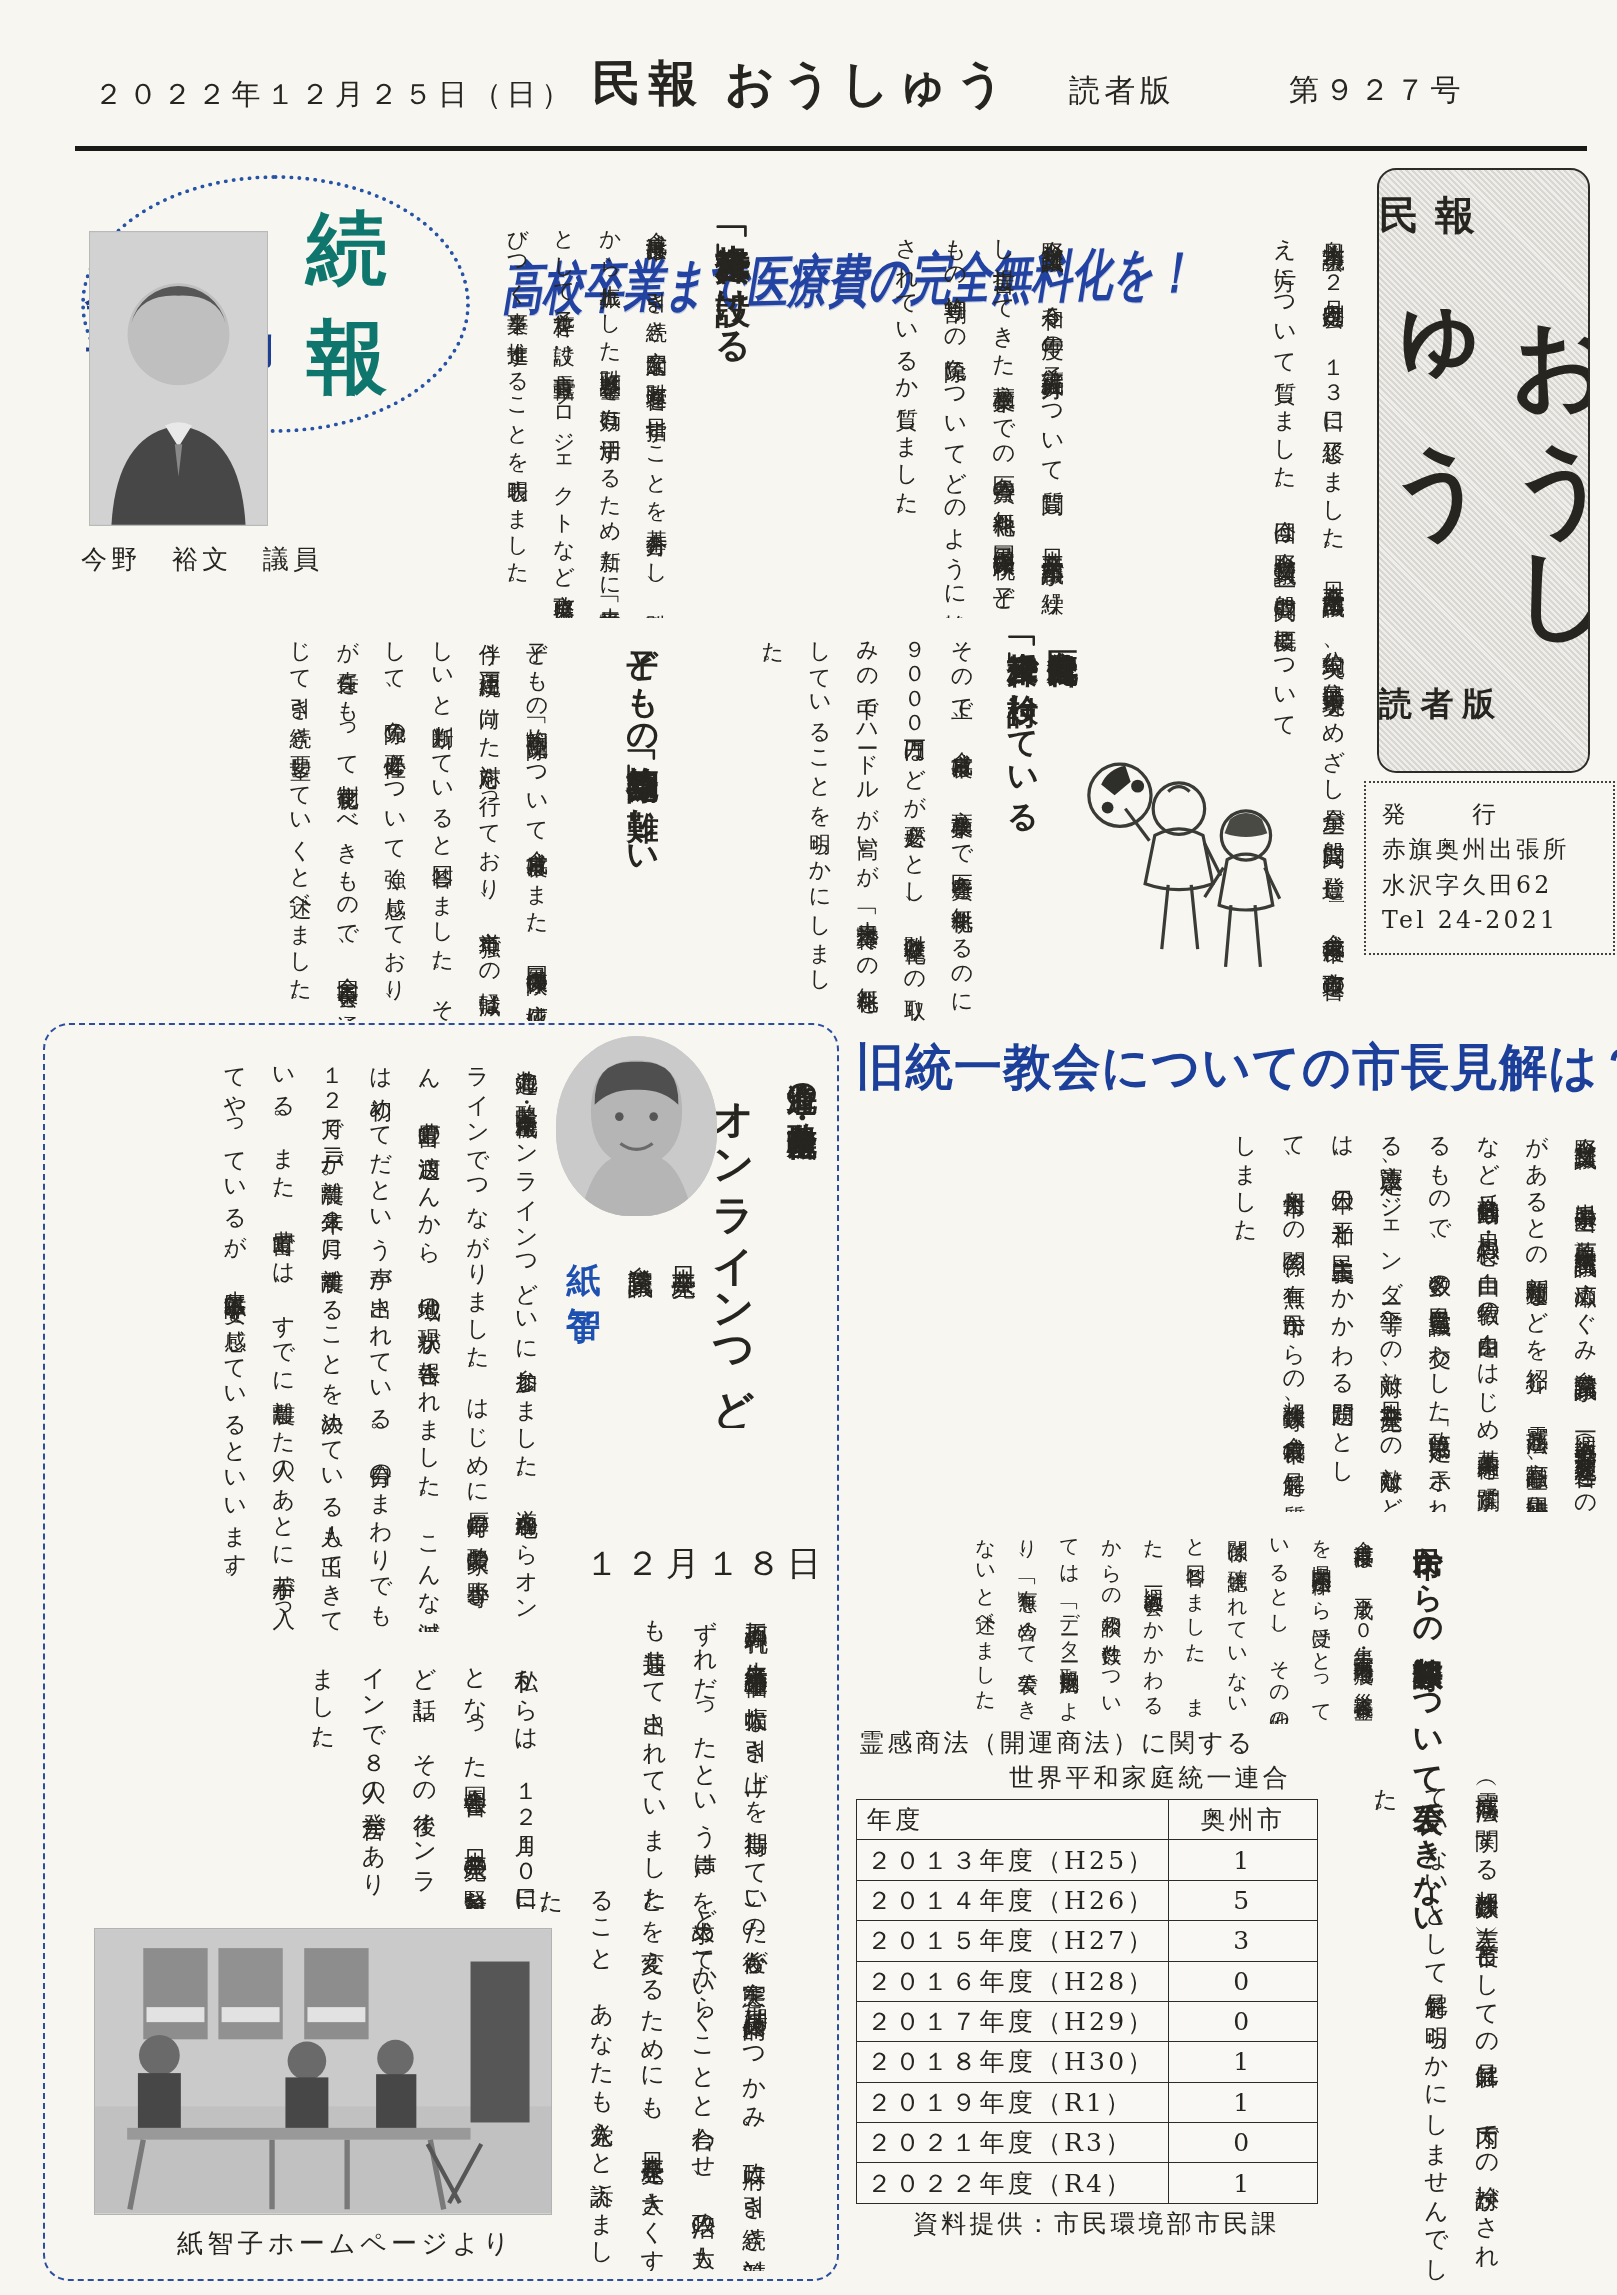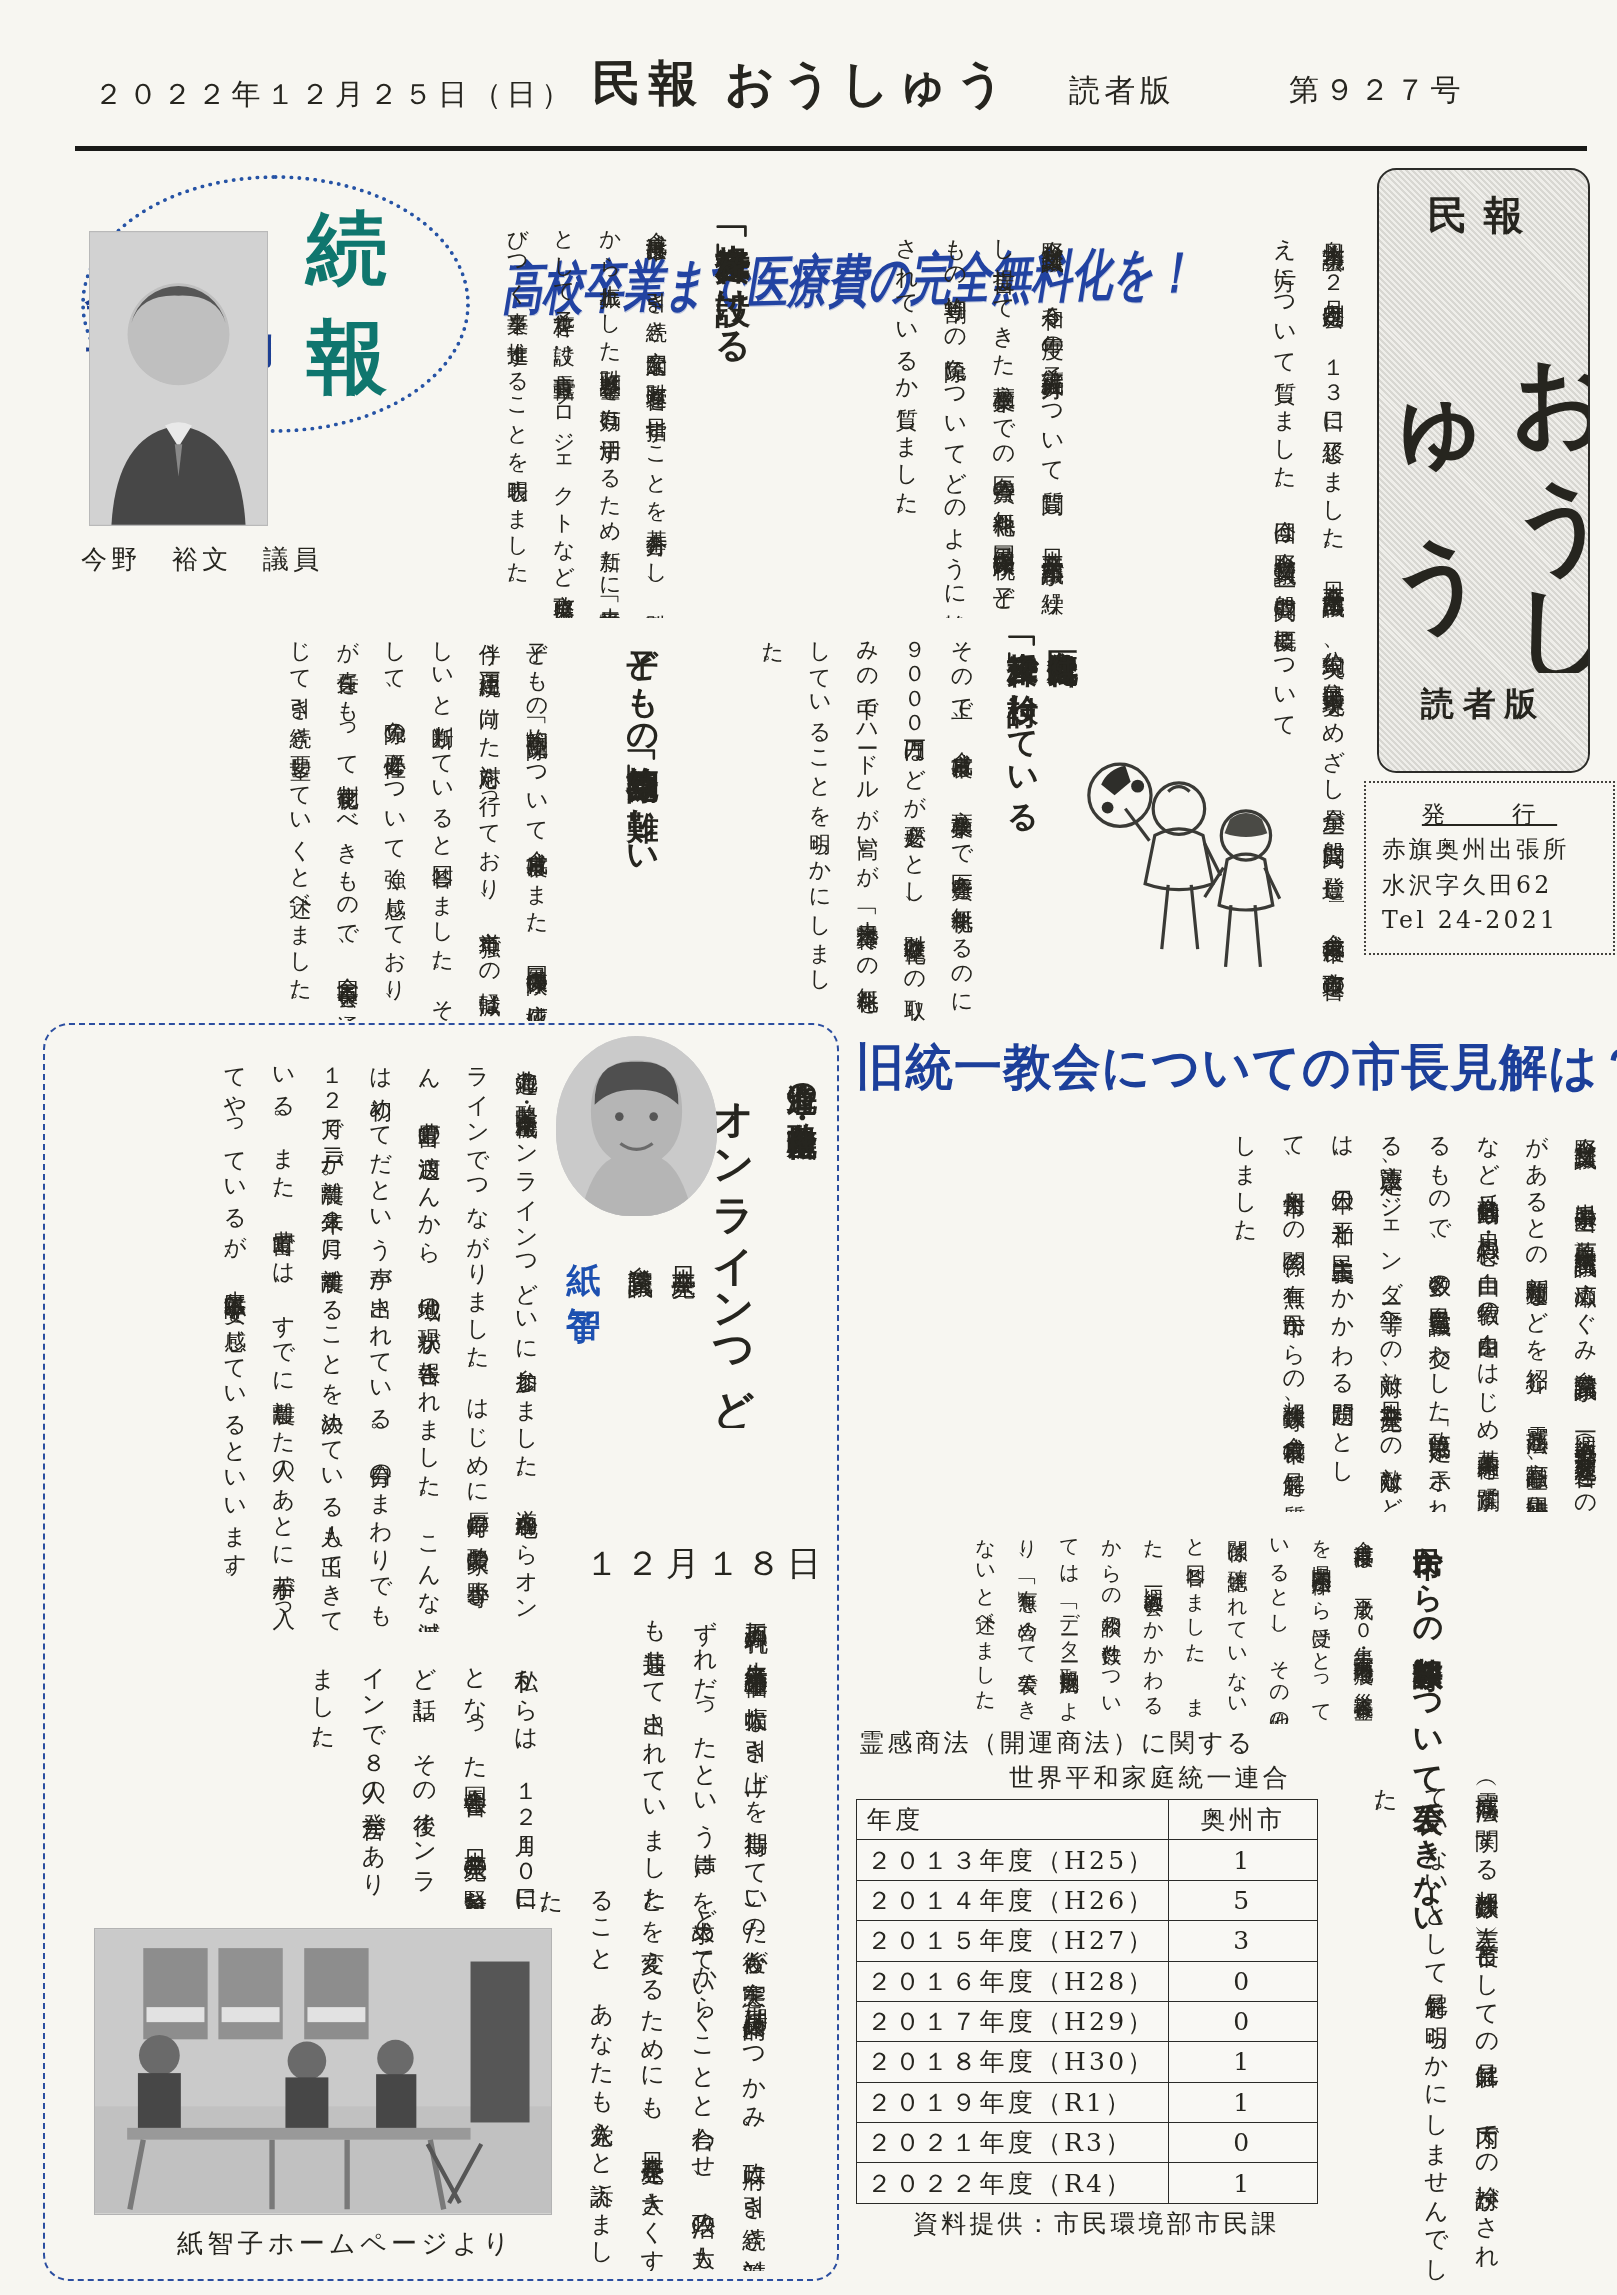--- a/index.html
+++ b/index.html
@@ -26,30 +26,30 @@
   .hdr-title{font-size:49px;font-weight:bold;letter-spacing:7.5px;}
   .hdr-edition{font-size:31px;letter-spacing:4.3px;}
   .hdr-issue{font-size:30px;letter-spacing:5.4px;}
   .hdr-rule{background:#1a1a18;height:5.4px;}
   
   .masthead{
     border:2.1px solid #2b2b28;border-radius:19.3px;
     background:
       repeating-linear-gradient(45deg,#d8d7d2 0 2.1px,#efeeea 2.1px 4.3px),
       #eceae5;
-    text-align:center;overflow:hidden;
+    overflow:hidden;
   }
   .masthead .brand{font-size:40px;font-weight:bold;letter-spacing:16px;margin-top:18px;}
   .masthead .big{font-size:98px;font-weight:bold;line-height:1.25;letter-spacing:3.2px;margin:10.7px auto 0;}
   .masthead .ed{font-size:33px;font-weight:bold;letter-spacing:8.6px;margin-top:9.7px;}
   .pub-box{
     border:2.1px dotted #44433e;padding:14px 16px;font-size:23.6px;line-height:1.5;
     letter-spacing:3.2px;background:#f7f6f1;
   }
-  .pub-box .c{text-align:center;letter-spacing:21.5px;text-decoration:underline;}
+  .pub-box .c{text-align:left;letter-spacing:21.5px;}
   
   .badge-oval{
     border:4.8px dotted #2653a5;border-radius:50%;
     display:flex;align-items:center;justify-content:center;gap:15px;
   }
   .badge-lines{font-size:35px;font-weight:bold;letter-spacing:7.5px;color:#1d3f93;line-height:1.35;}
   .badge-zokuho{font-size:81px;font-weight:bold;color:#0f766e;letter-spacing:1.1px;}
   
   .lead-headline{
     font-size:56px;font-weight:bold;color:#2243a2;white-space:nowrap;

